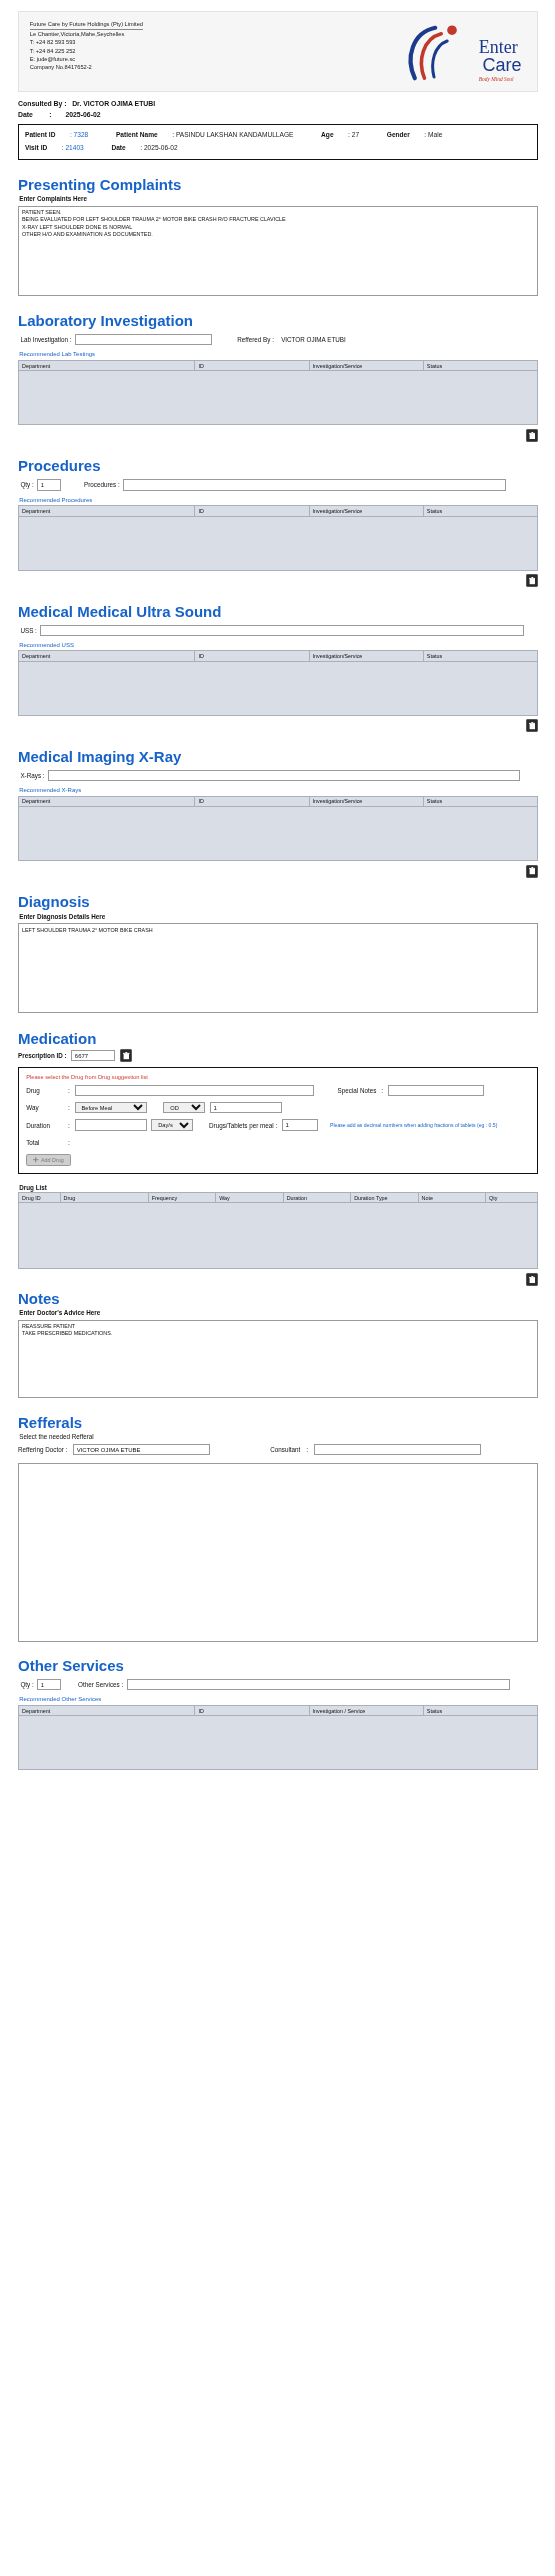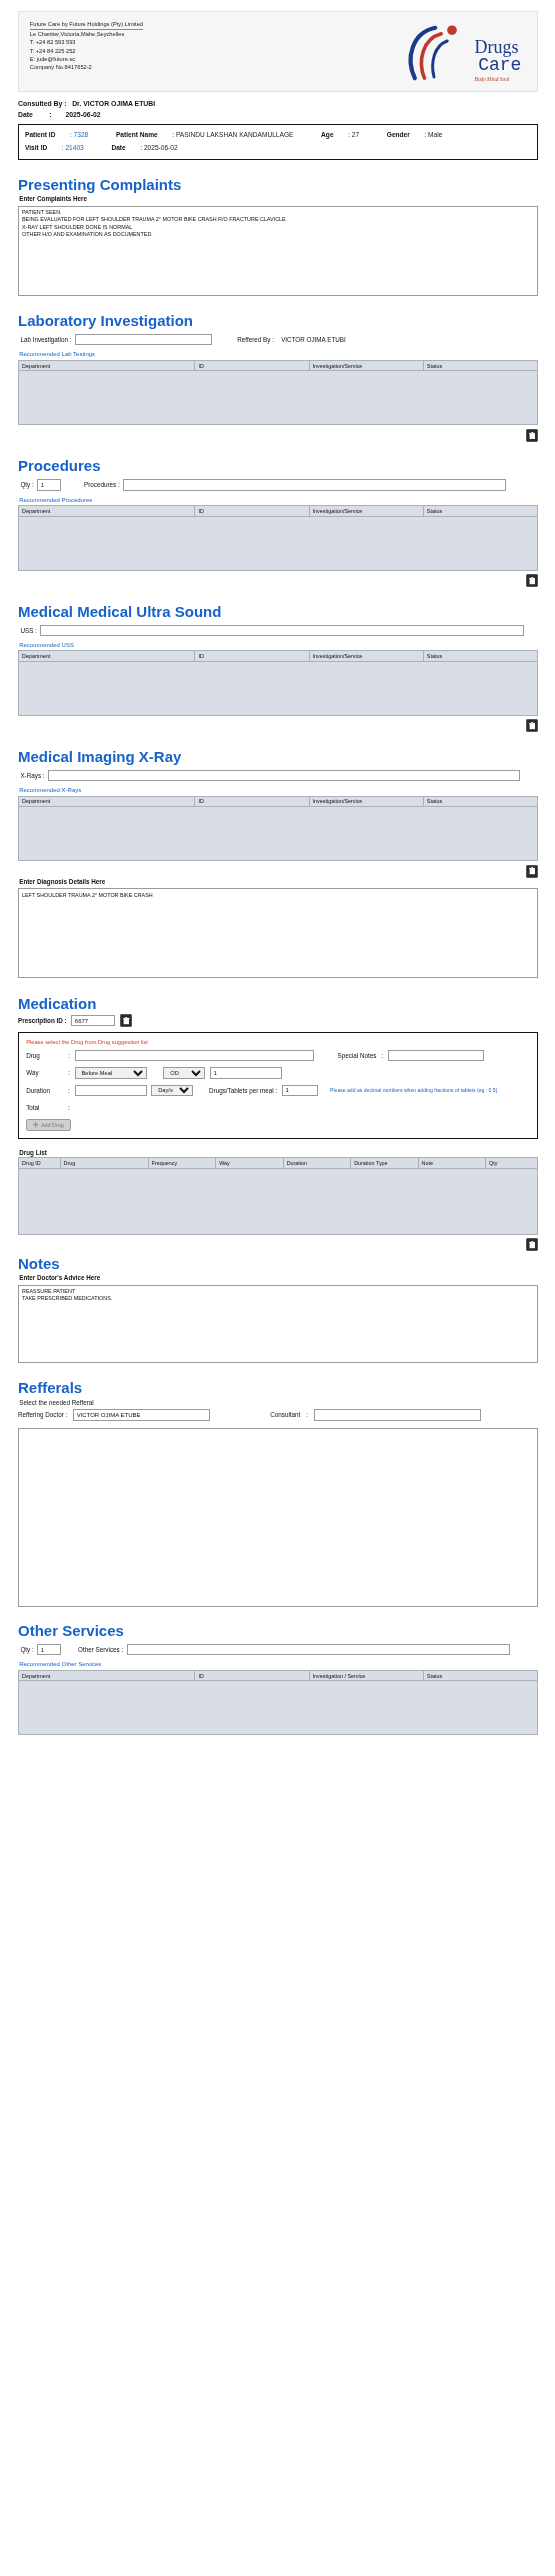--- a/index.html
+++ b/index.html
@@ -23,21 +23,21 @@
     align-items: flex-start;
     justify-content: space-between;
     min-height: 71px;
   }
   .lh-left { font-size: 5.7px; line-height: 1.45; color: #1a1a1a; }
   .lh-left .company { display:inline-block; border-bottom:0.6px solid #888; padding-bottom:0.6px; }
   .lh-right { width: 137px; display:flex; align-items:center; justify-content:flex-end; }
   .logo-wrap { position: relative; width: 126px; height: 62px; }
   .logo-text { position:absolute; right: 4.8px; top: 18px; text-align:left; }
   .logo-future { font-family:"Liberation Serif", serif; font-size: 18px; color:#1b3a8c; line-height: 1; }
-  .logo-care { font-family:Liberation Mono, monospace; font-size: 18px; color:#1b3a8c; line-height: 1; margin-left: 3.6px;}
+  .logo-care { font-family:Liberation Sans, sans-serif; font-size: 18px; color:#1b3a8c; line-height: 1; margin-left: 3.6px;}
   .logo-tag { font-family:"Liberation Serif", serif; font-size: 5.4px; color:#c0392b; font-style: italic; margin-top: 1.8px; }
   .swoosh { position:absolute; left: 3.6px; top: 2.4px; }
 
   
   .consult-row { margin: 8.4px 0 3.6px 0; font-size: 6.9px; font-weight: bold; }
   .consult-row .lbl { display:inline-block; }
   .consult-row .val { font-weight: bold; margin-left: 3.6px; }
   .date-row { margin: 2.4px 0 6px 0; font-size: 6.9px; font-weight: bold; }
   .date-row .colon { display:inline-block; width: 35px; }
 
@@ -161,21 +161,21 @@
     </div>
     <div class="lh-right">
       <div class="logo-wrap">
         <svg class="swoosh" width="66" height="60" viewBox="0 0 110 100">
           <path d="M18 92 C 2 58, 14 16, 52 8" stroke="#1b3a8c" stroke-width="7" fill="none" stroke-linecap="round"></path>
           <path d="M34 92 C 22 62, 32 26, 62 18" stroke="#c0392b" stroke-width="6" fill="none" stroke-linecap="round"></path>
           <path d="M50 90 C 44 66, 50 38, 72 30" stroke="#1b3a8c" stroke-width="5" fill="none" stroke-linecap="round"></path>
           <circle cx="80" cy="12" r="8" fill="#c0392b"></circle>
         </svg>
         <div class="logo-text">
-          <div class="logo-future">Drugs</div>
+          <div class="logo-future">Enter</div>
           <div class="logo-care">Care</div>
           <div class="logo-tag">Body Mind Soul</div>
         </div>
       </div>
     </div>
   </div>
 
   
   <div class="consult-row">
     <span class="lbl">Consulted By  :</span>
@@ -361,20 +361,21 @@
     <span class="icon-btn">
       <svg width="6.6" height="7.8" viewBox="0 0 11 13">
           <rect x="1" y="3" width="9" height="9" fill="#fff"></rect>
           <rect x="0" y="1.5" width="11" height="1.6" fill="#fff"></rect>
           <rect x="4" y="0" width="3" height="1.6" fill="#fff"></rect>
         </svg>
     </span>
   </div>
 
   
+  <h2 class="section">Diagnosis</h2>
   <div class="subhead">Enter Diagnosis Details Here</div>
   <textarea class="ta" style="">LEFT SHOULDER TRAUMA 2° MOTOR BIKE CRASH</textarea>
 
   
   <h2 class="section">Medication</h2>
   <div class="presc-row">
     <span class="lab" style="font-weight:bold">Prescription ID :</span>
     <input class="inp presc-id" value="6677" style="">
     <span class="icon-btn">
       <svg width="6.6" height="7.8" viewBox="0 0 11 13">

